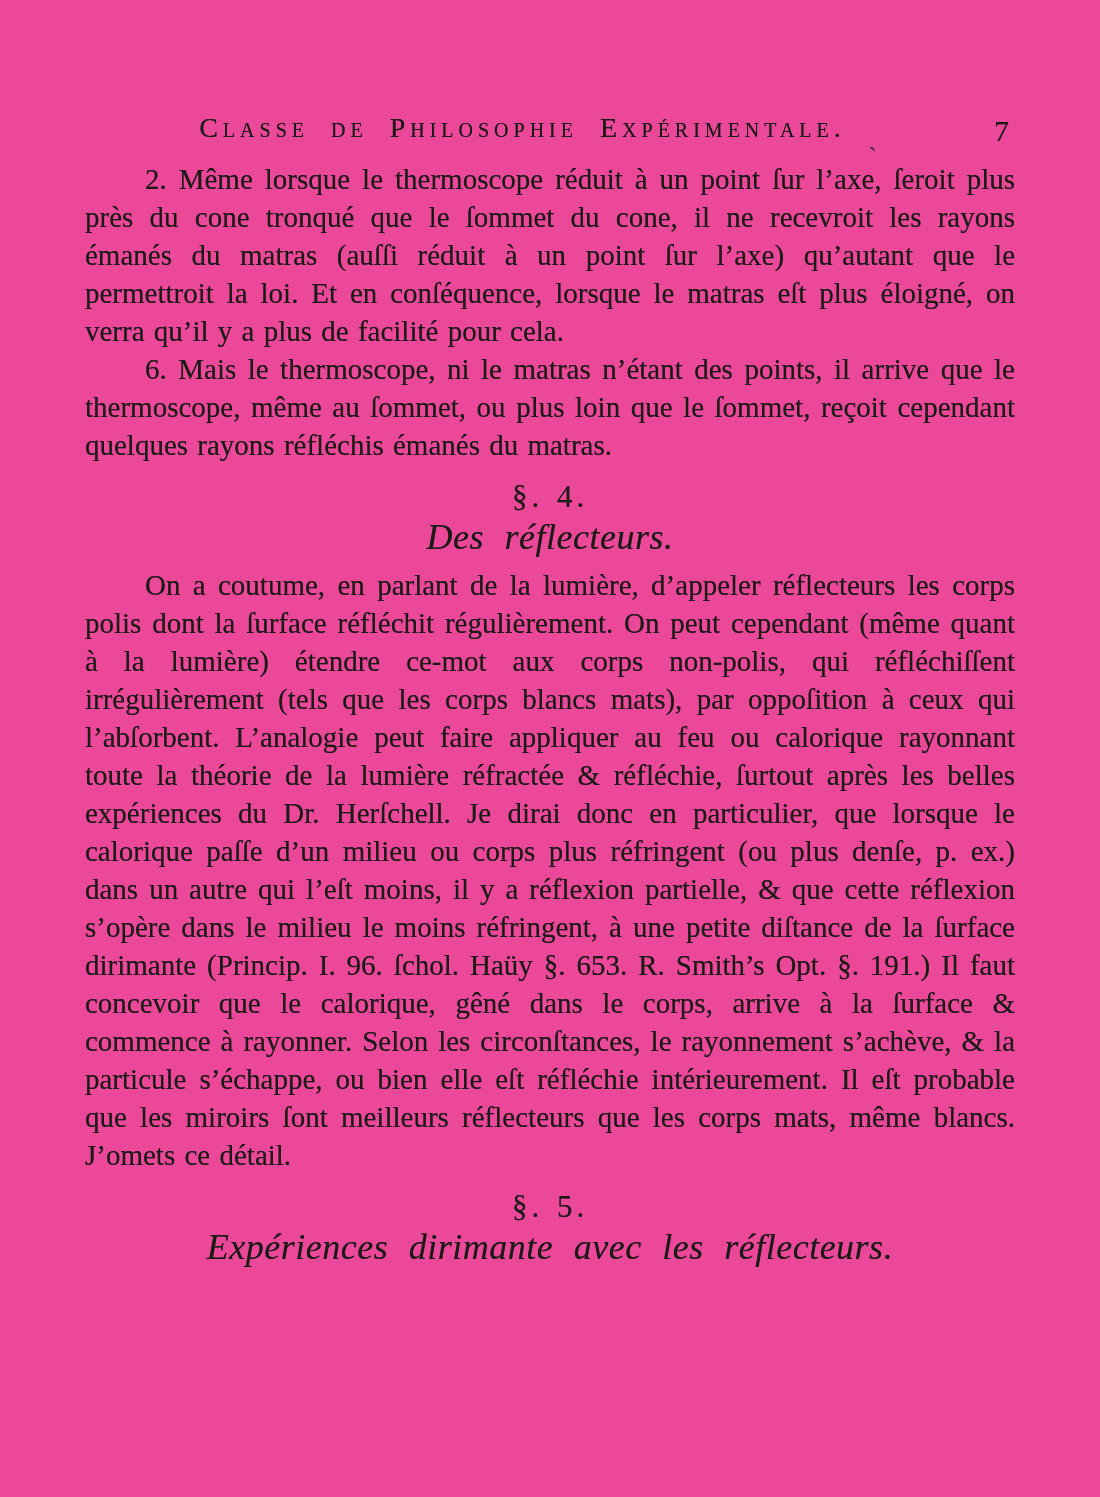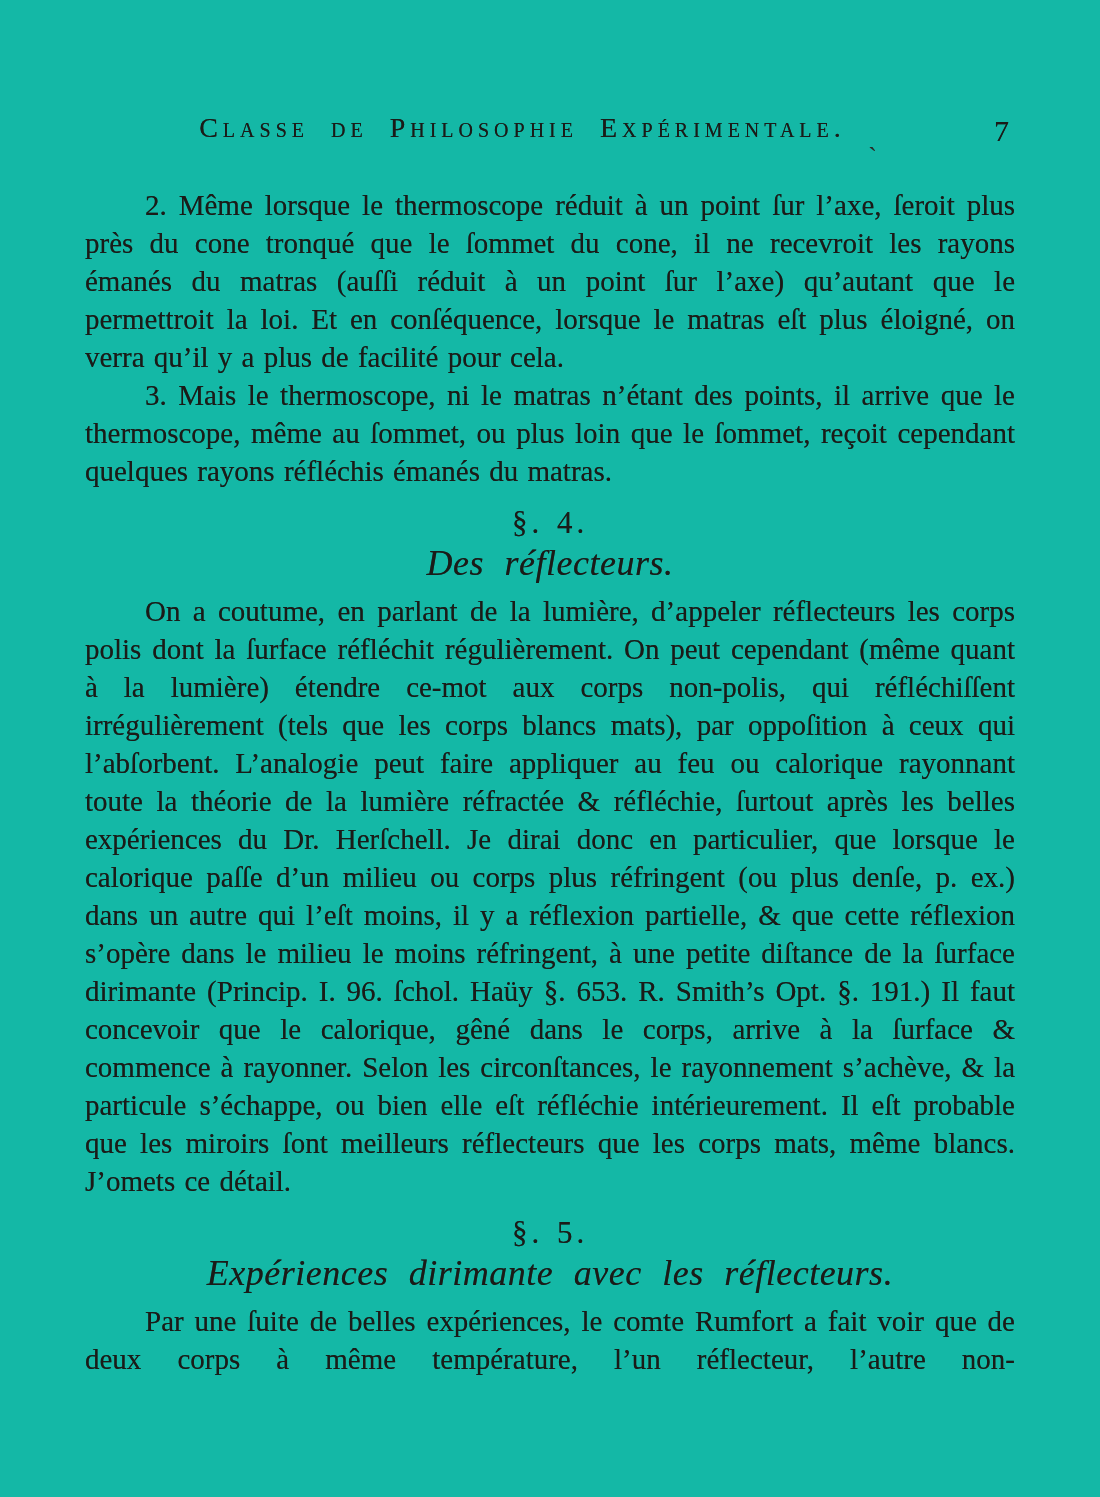--- a/index.html
+++ b/index.html
@@ -3,21 +3,21 @@
 <meta charset="utf-8">
 <style>
   html, body { margin: 0; padding: 0; }
   body { background: #e8e8e6; }
 
   .page {
     position: relative;
     width: 1100px;
     height: 1497px;
     margin: 0 auto;
-    background: #14b8a6;
+    background: #ec4899;
     color: #1b1b18;
     font-family: "Liberation Serif", "DejaVu Serif", serif;
     overflow: hidden;
   }
 
   .text-col {
     position: absolute;
     left: 85px;
     top: 112px;
     width: 930px;
@@ -47,21 +47,20 @@
   }
   .scan-artifact {
     position: absolute;
     right: 138px;
     top: 30px;
     font-size: 26px;
     color: #2a2a26;
   }
 
   .body-text {
-    margin-top: 26px;
     font-size: 29px;
     line-height: 38px;
     text-shadow: 0 0 0.5px rgba(20,20,15,0.6);
   }
 
   .paragraph {
     margin: 0;
     text-align: justify;
     text-indent: 60px;
     word-spacing: 2px;
@@ -96,29 +95,28 @@
     <div class="running-head">
       <span class="head-title">Classe de Philosophie Expérimentale.</span>
       <span class="head-page-number">7</span>
       <span class="scan-artifact">`</span>
     </div>
 
     <div class="body-text">
 
       <p class="paragraph">2. Même lorsque le thermoscope réduit à un point ſur l’axe, ſeroit plus près du cone tronqué que le ſommet du cone, il ne recevroit les rayons émanés du matras (auſſi réduit à un point ſur l’axe) qu’autant que le permettroit la loi. Et en conſéquence, lorsque le matras eſt plus éloigné, on verra qu’il y a plus de facilité pour cela.</p>
 
-      <p class="paragraph">3. Mais le thermoscope, ni le matras n’étant des points, il arrive que le thermoscope, même au ſommet, ou plus loin que le ſommet, reçoit cependant quelques rayons réfléchis émanés du matras.</p>
+      <p class="paragraph">6. Mais le thermoscope, ni le matras n’étant des points, il arrive que le thermoscope, même au ſommet, ou plus loin que le ſommet, reçoit cependant quelques rayons réfléchis émanés du matras.</p>
 
       <p class="paragraph section-number">§. 4.</p>
 
       <p class="paragraph section-title">Des réflecteurs.</p>
 
       <p class="paragraph">On a coutume, en parlant de la lumière, d’appeler réflecteurs les corps polis dont la ſurface réfléchit régulièrement. On peut cependant (même quant à la lumière) étendre ce-mot aux corps non-polis, qui réfléchiſſent irrégulièrement (tels que les corps blancs mats), par oppoſition à ceux qui l’abſorbent. L’analogie peut faire appliquer au feu ou calorique rayonnant toute la théorie de la lumière réfractée &amp; réfléchie, ſurtout après les belles expériences du Dr. Herſchell. Je dirai donc en particulier, que lorsque le calorique paſſe d’un milieu ou corps plus réfringent (ou plus denſe, p. ex.) dans un autre qui l’eſt moins, il y a réflexion partielle, &amp; que cette réflexion s’opère dans le milieu le moins réfringent, à une petite diſtance de la ſurface dirimante (Princip. I. 96. ſchol. Haüy §. 653. R. Smith’s Opt. §. 191.) Il faut concevoir que le calorique, gêné dans le corps, arrive à la ſurface &amp; commence à rayonner. Selon les circonſtances, le rayonnement s’achève, &amp; la particule s’échappe, ou bien elle eſt réfléchie intérieurement. Il eſt probable que les miroirs ſont meilleurs réflecteurs que les corps mats, même blancs. J’omets ce détail.</p>
 
       <p class="paragraph section-number">§. 5.</p>
 
       <p class="paragraph section-title">Expériences dirimante avec les réflecteurs.</p>
 
-      <p class="paragraph continued">Par une ſuite de belles expériences, le comte Rumfort a fait voir que de deux corps à même température, l’un réflecteur, l’autre non-</p>
 
     </div>
   </div>
 </div>
 
 </body></html>

